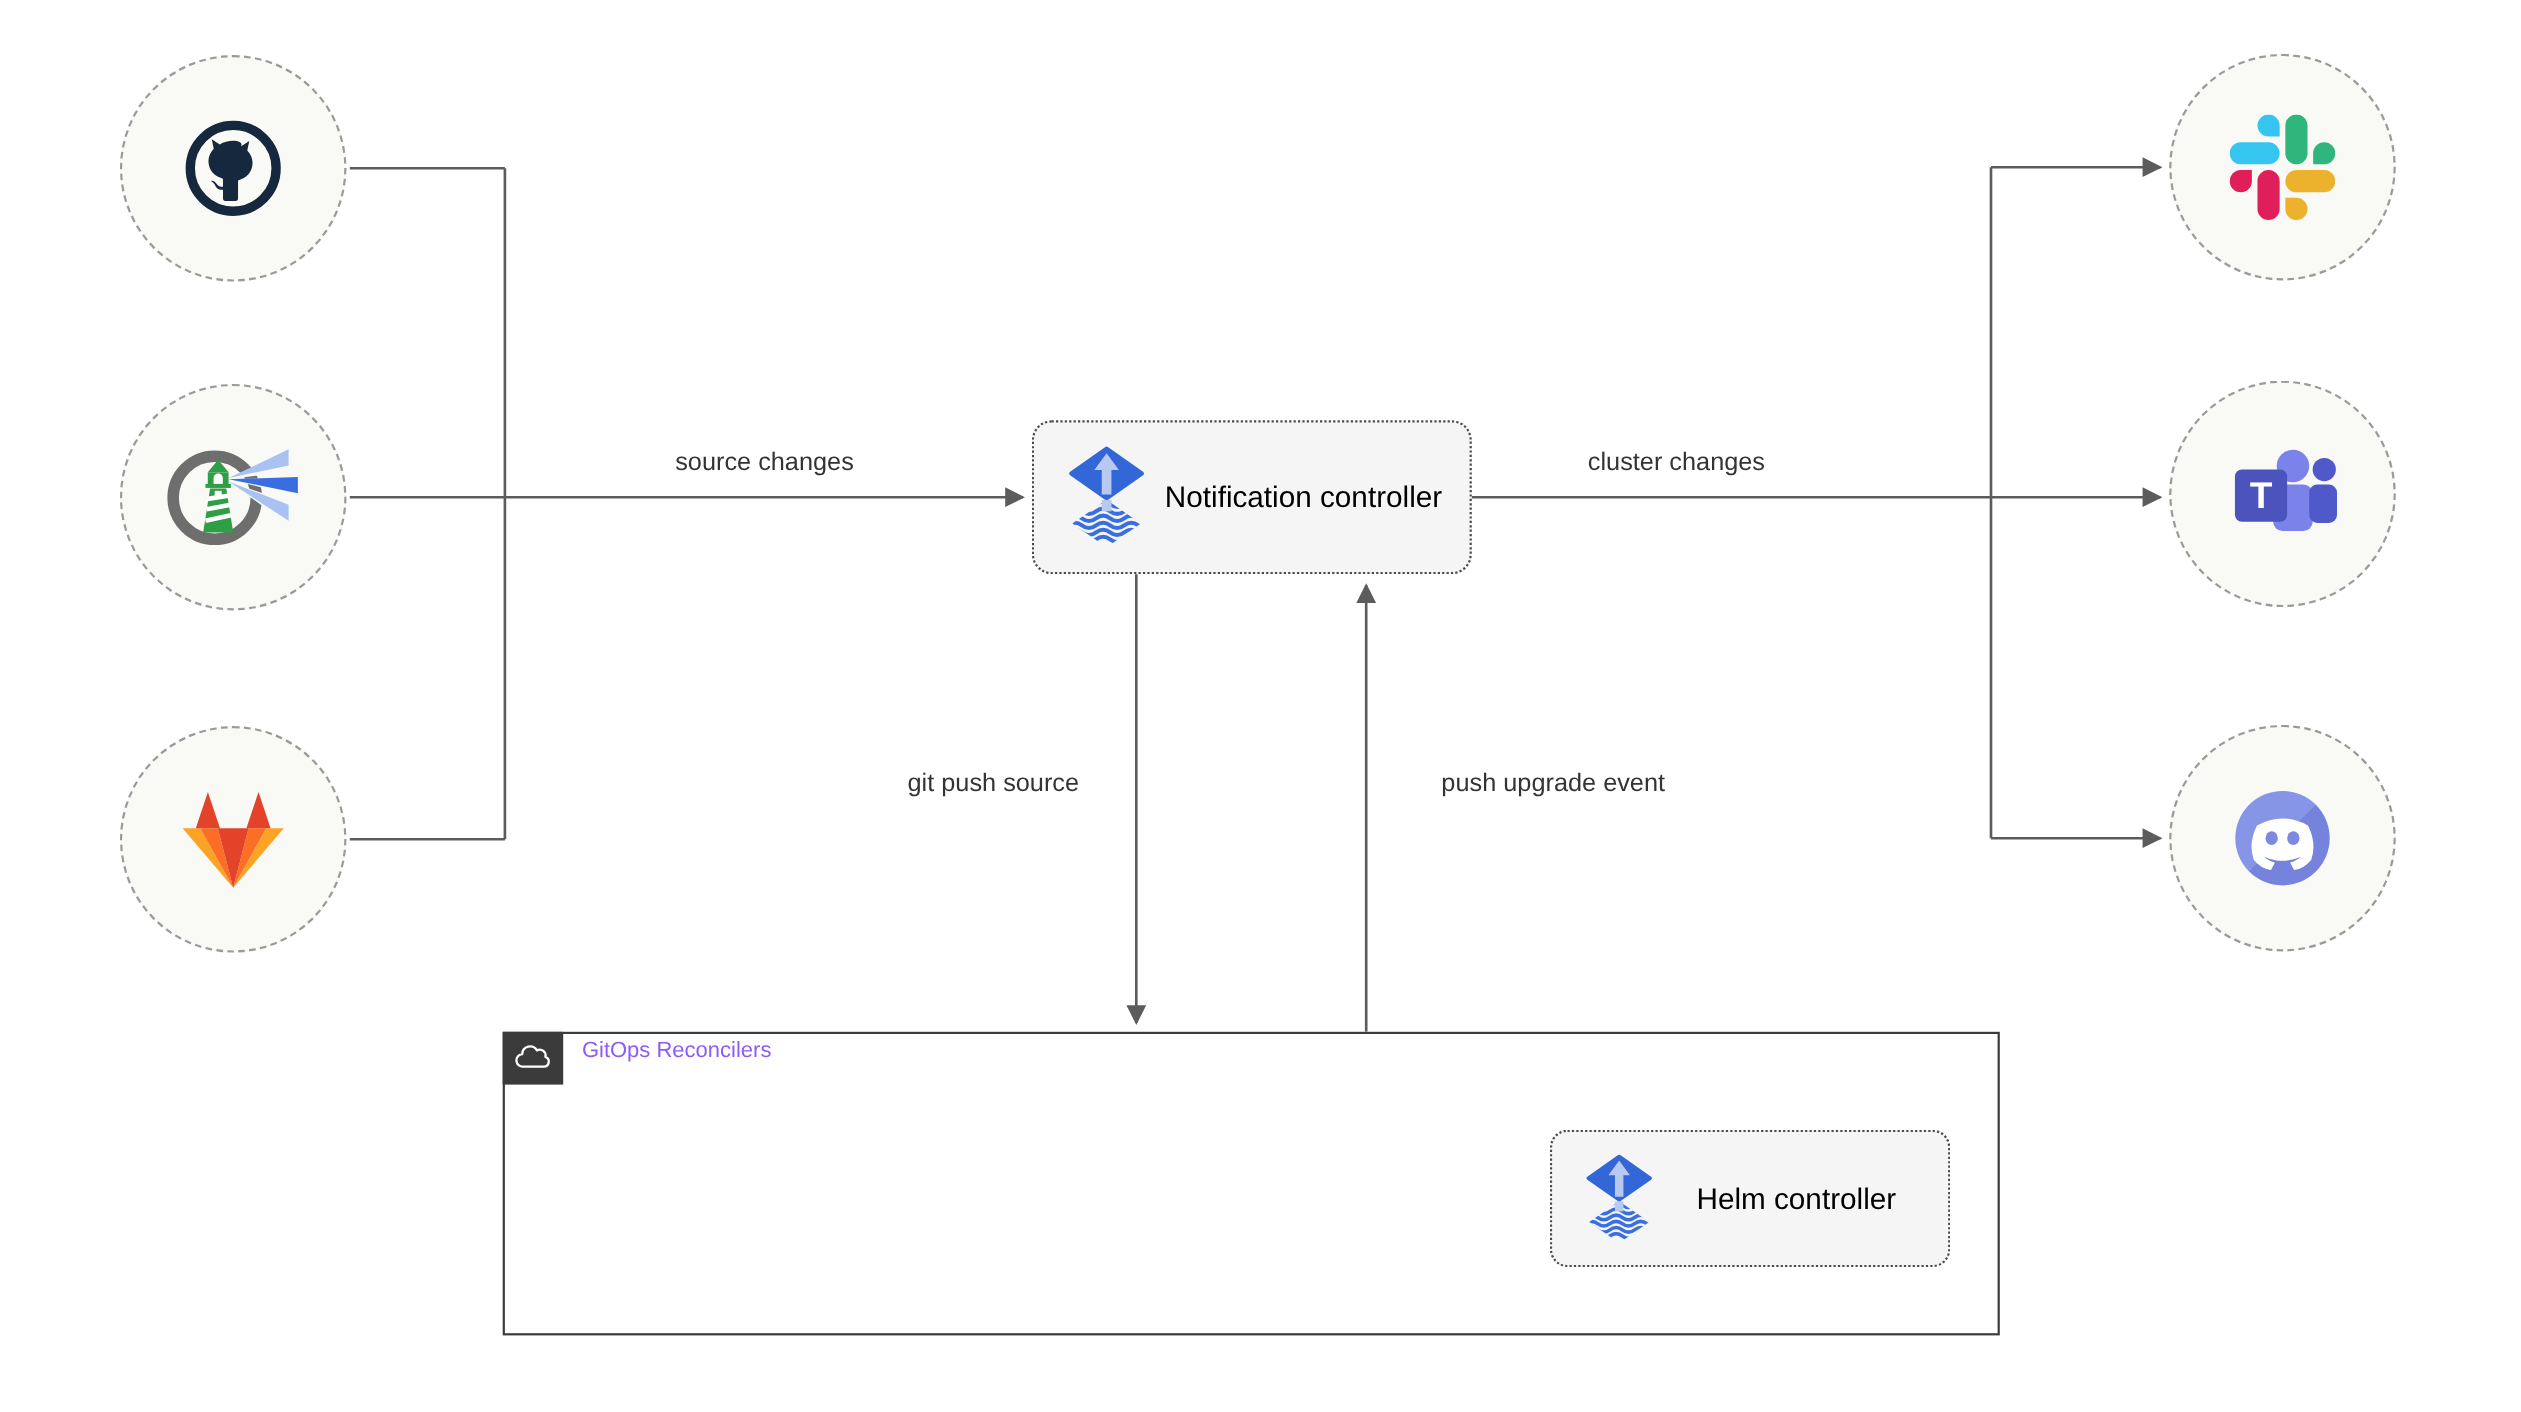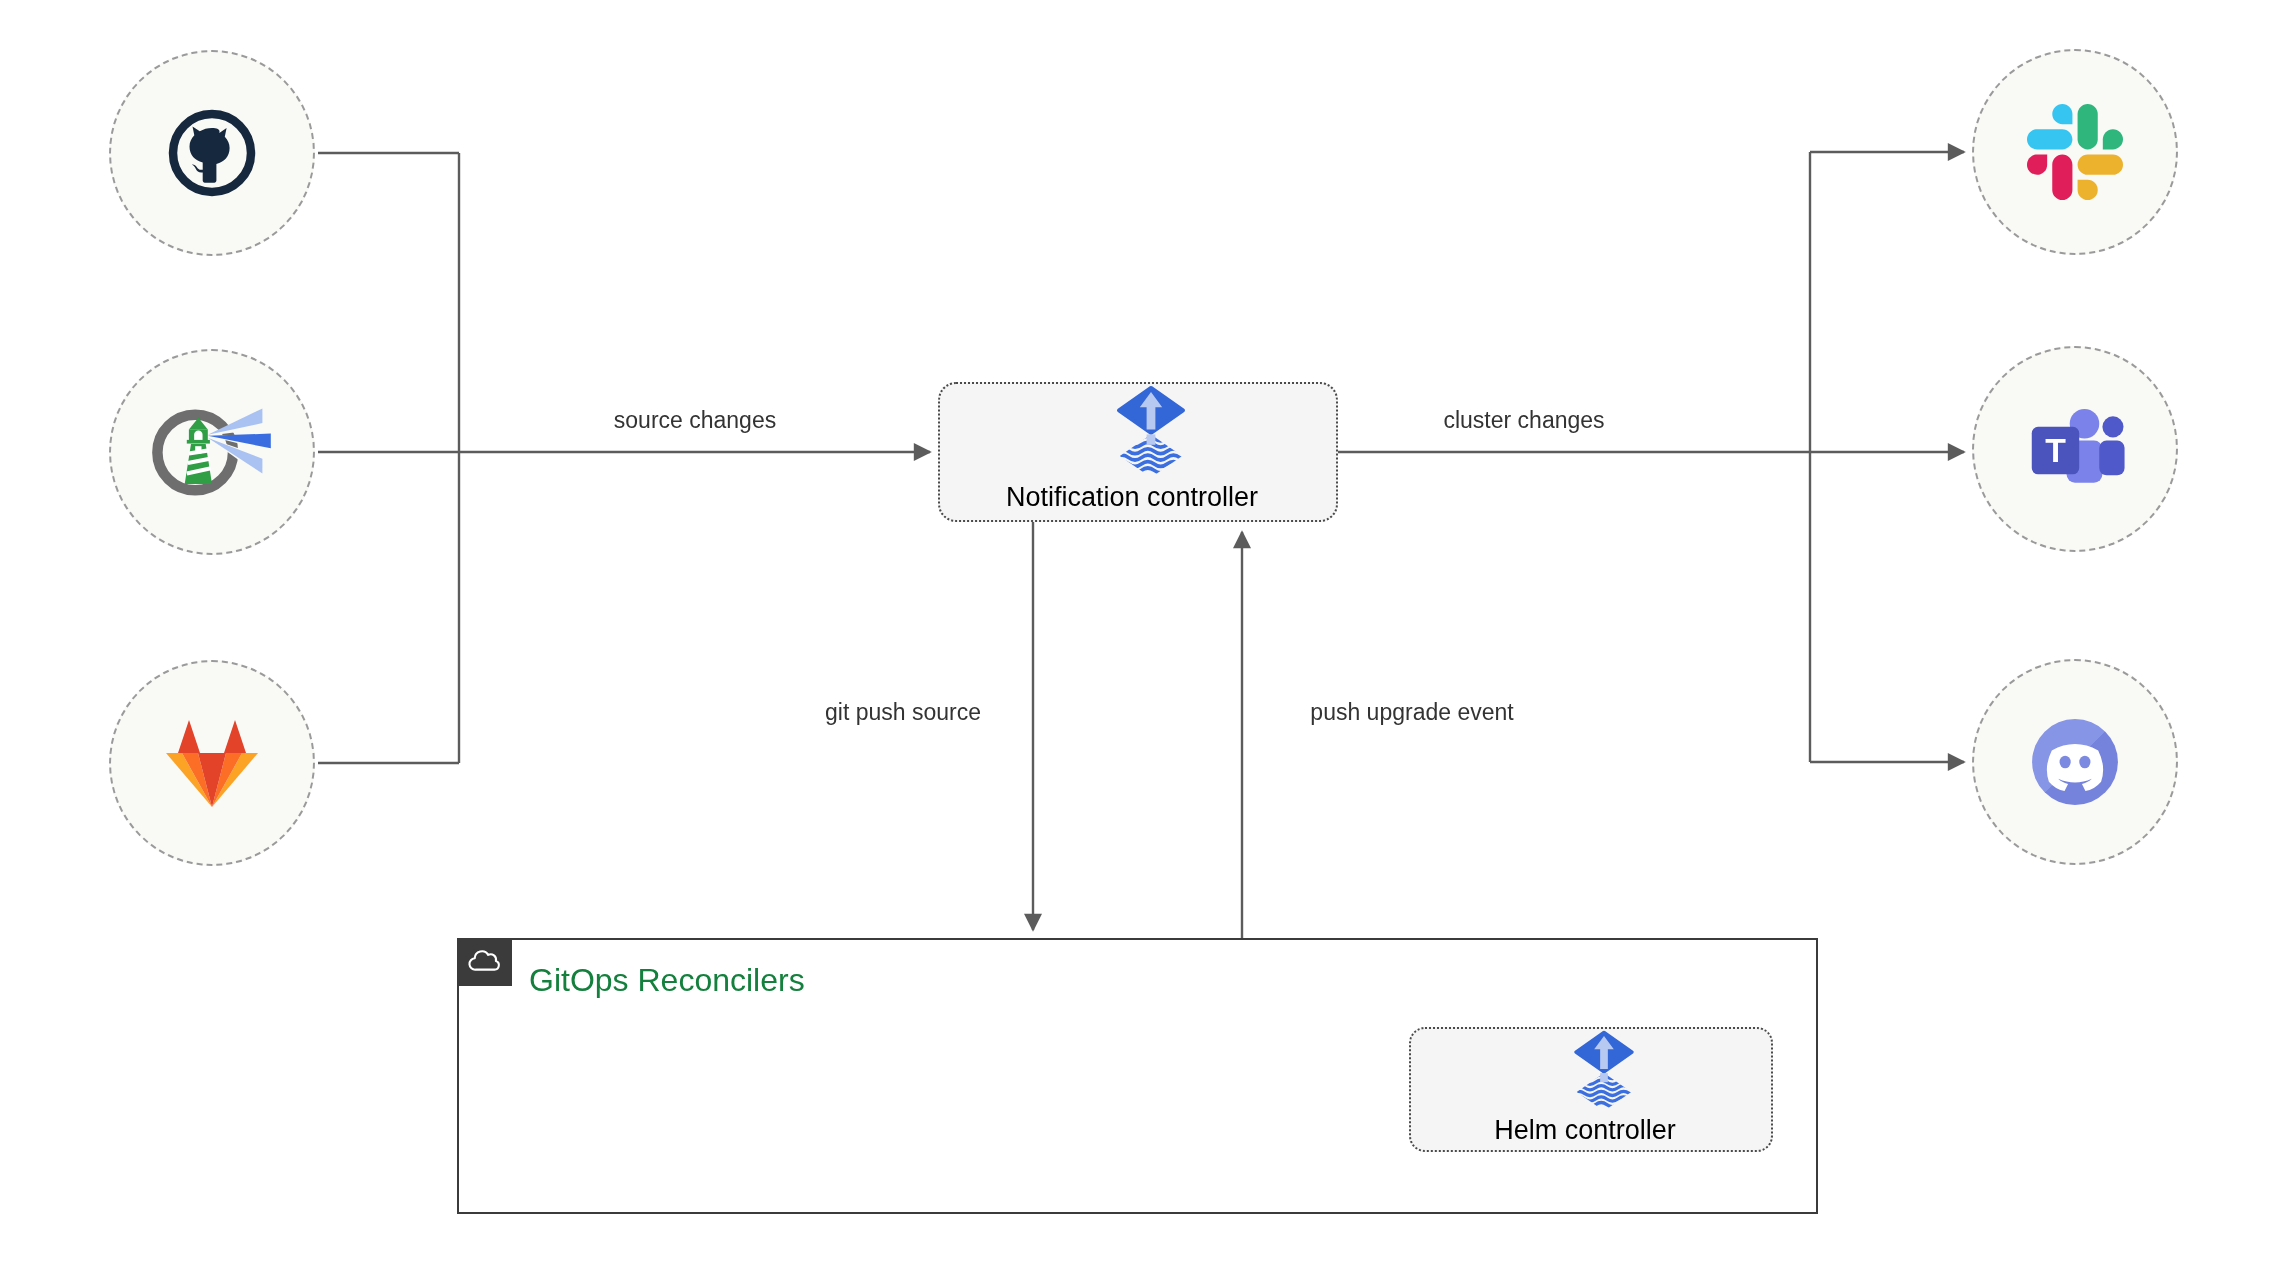--- a/index.html
+++ b/index.html
@@ -8,41 +8,41 @@
     font-family:"Liberation Sans", sans-serif;
   }
   .lines-svg{position:absolute;left:0;top:0;width:2292px;height:1284px;}
   .io-circle{
     position:absolute;width:206px;height:206px;border-radius:50%;
     border:2px dashed #9a9a9a;background:#f9f9f6;box-sizing:border-box;
     display:flex;align-items:center;justify-content:center;
   }
   .ctrl-box{
     position:absolute;background:#f5f5f5;border:2px dotted #4a4a4a;border-radius:18px;
-    box-sizing:border-box;display:flex;align-items:center;flex-direction:column;
+    box-sizing:border-box;display:flex;align-items:center;
   }
   .ctrl-box .flux{margin-left:26px;flex:0 0 auto;}
   .ctrl-label{
     flex:1 1 auto;text-align:center;color:#000;font-size:27px;line-height:34px;
     padding:0 18px 0 6px;
   }
   .edge-label{
     position:absolute;transform:translate(-50%,-50%);
     color:#333;font-size:23px;white-space:nowrap;
   }
   .gitops-box{
     position:absolute;left:457px;top:938px;width:1361px;height:276px;
     border:2px solid #3b3b3b;background:#ffffff;box-sizing:border-box;
   }
   .gitops-header{
     position:absolute;left:-2px;top:-2px;width:55px;height:48px;background:#3b3b3b;
     display:flex;align-items:center;justify-content:center;
   }
   .gitops-title{
-    position:absolute;left:70px;top:22px;font-size:32px;color:#15803d;white-space:nowrap;
+    position:absolute;left:70px;top:4px;font-size:20px;color:#8b5cf6;white-space:nowrap;
   }
 </style>
 </head>
 <body>
 
 <div class="canvas">
 
   <svg class="lines-svg" viewBox="0 0 2292 1284">
     <defs>
       <marker id="arrow" viewBox="0 0 12 12" refX="10" refY="6" markerWidth="9" markerHeight="9" orient="auto-start-reverse">

